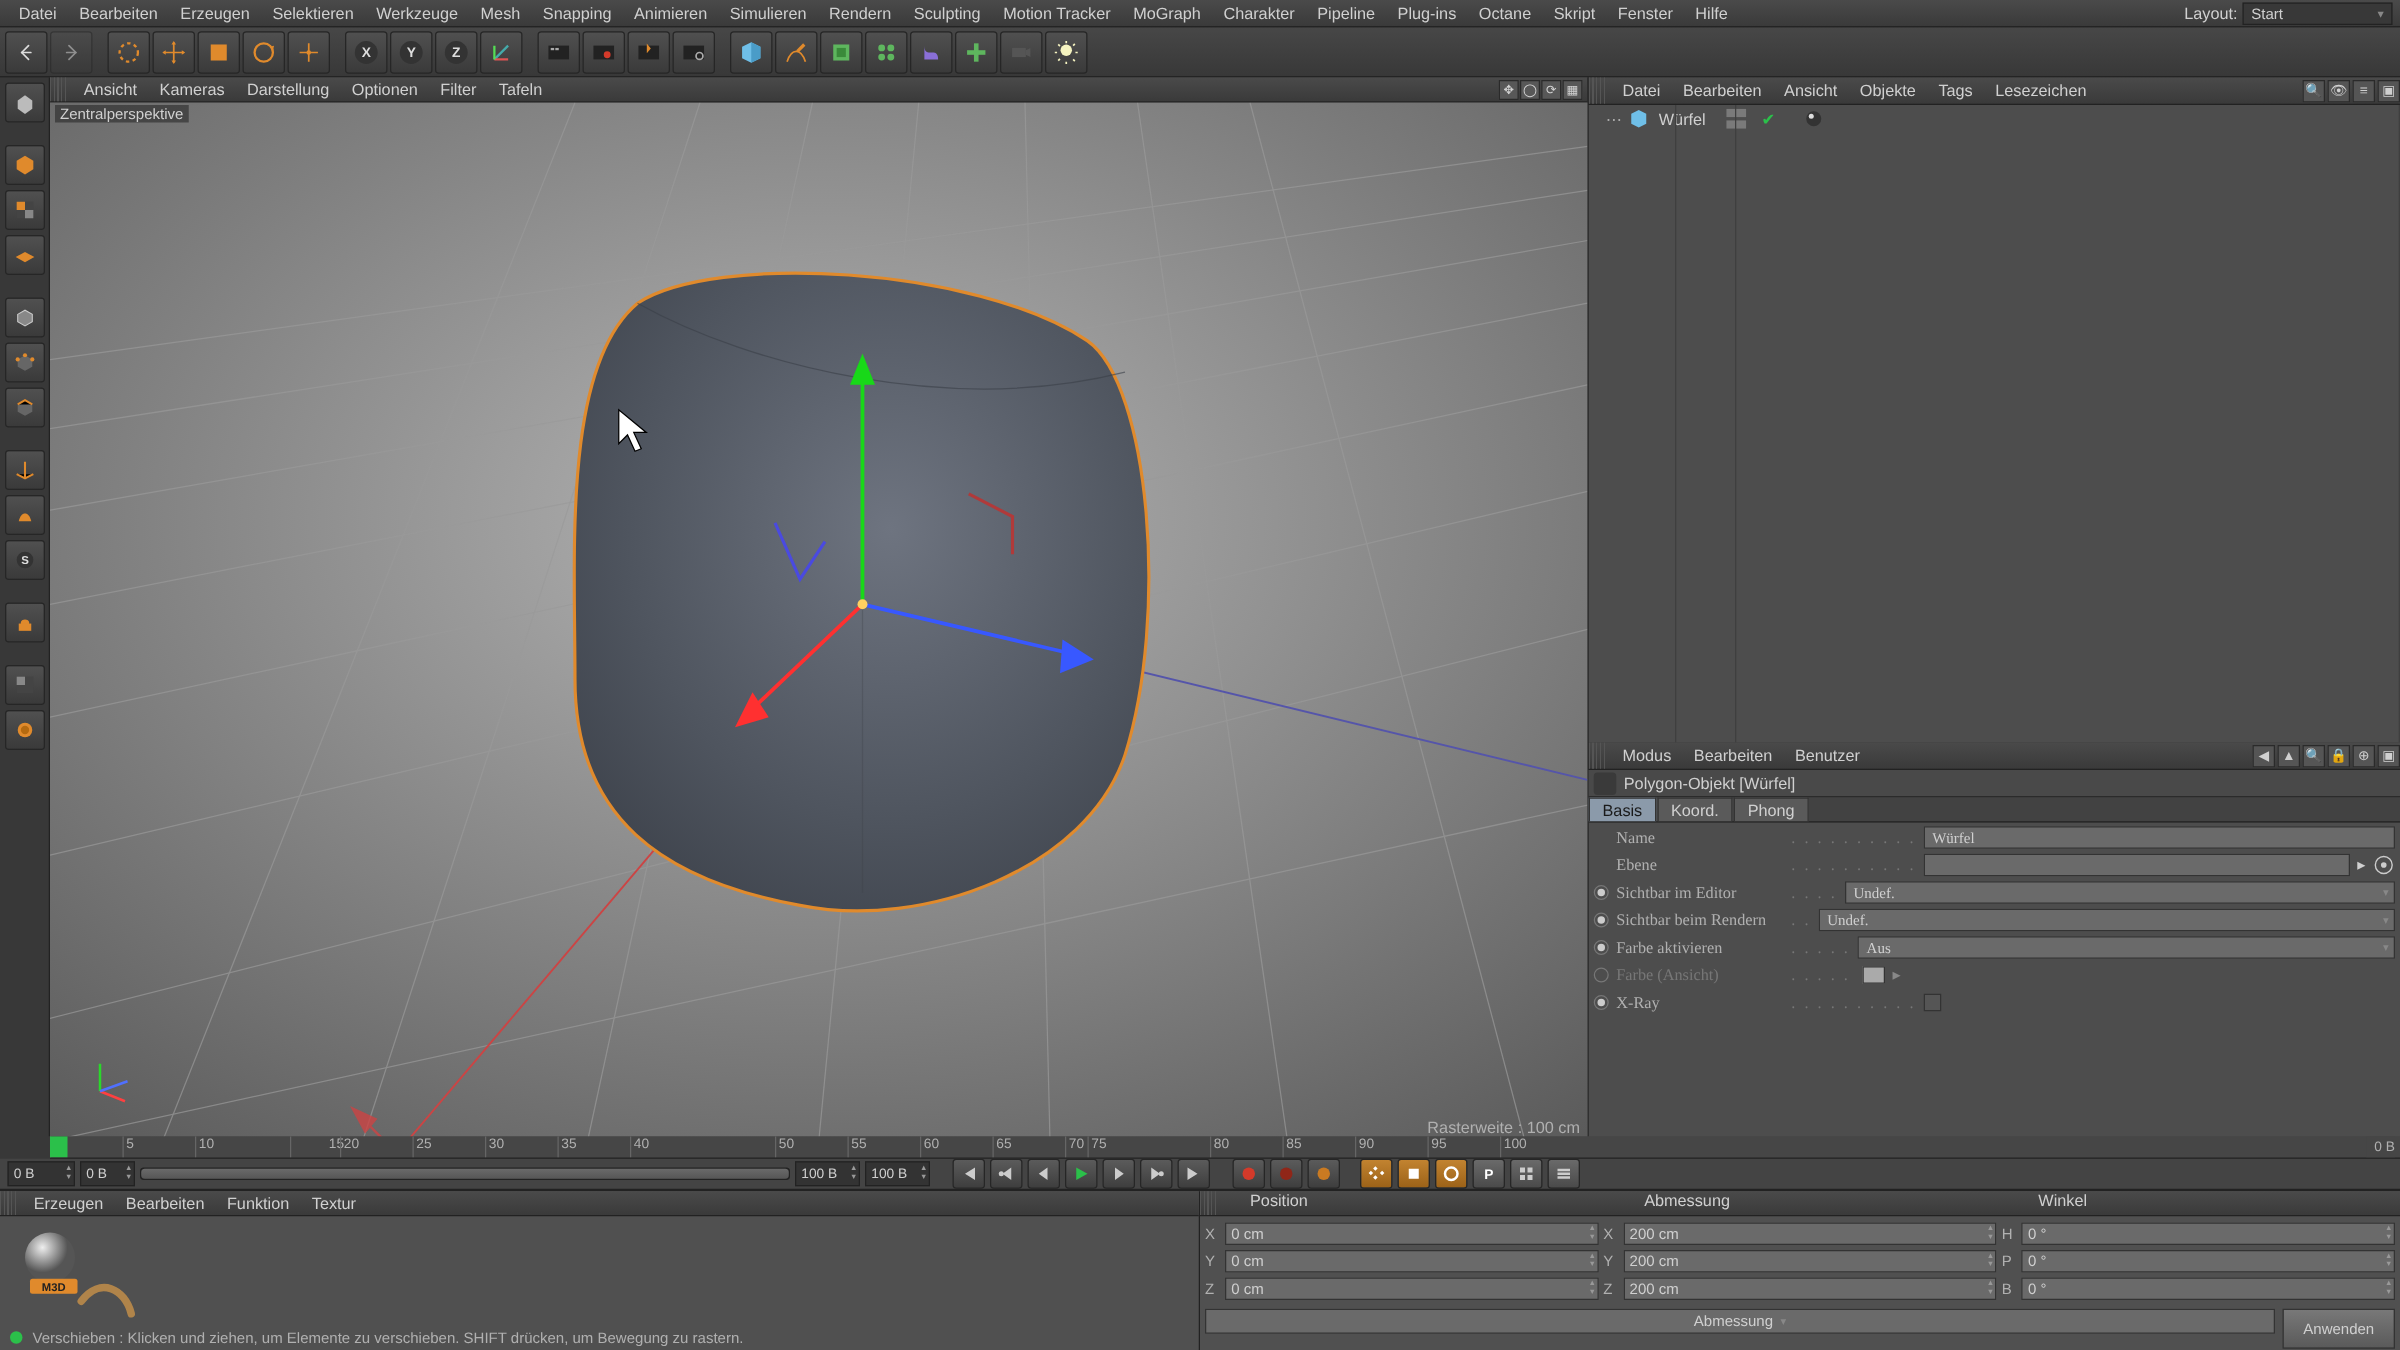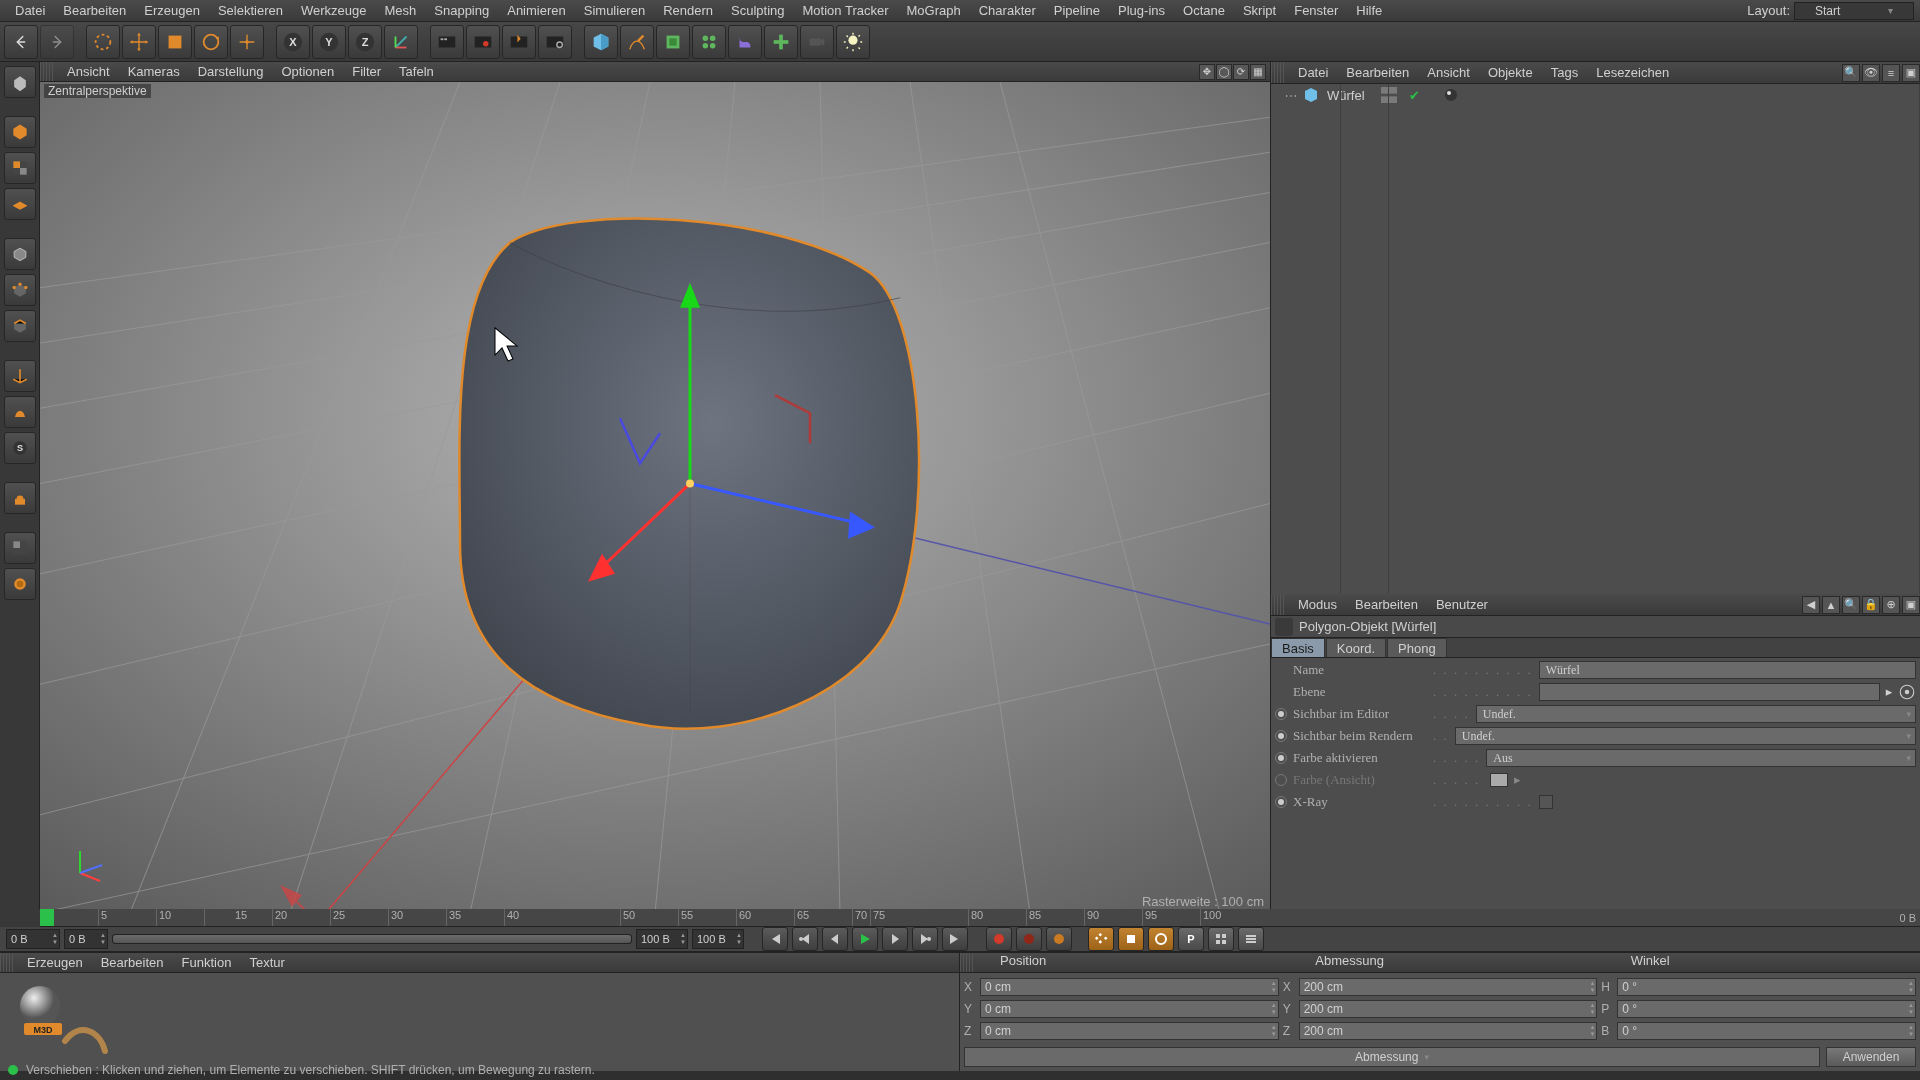--- a/index.html
+++ b/index.html
@@ -47,21 +47,21 @@
   }
   .menubar .menu-item { padding: 0 9px; cursor: pointer; }
   .menubar .spacer { flex: 1; }
   .layout-label { margin-right: 4px; }
   .layout-select {
     background: var(--bg-darker);
     border: 1px solid var(--border-dark);
     color: var(--fg-light);
     height: 18px;
     min-width: 120px;
-    padding: 0 20px;
+    padding: 0 6px;
     font-size: 12px;
     display:flex; align-items:center; justify-content:space-between;
     position: relative;
   }
   .layout-select::after { content:"▾"; font-size:10px; margin-left:6px; color:var(--fg-dark);}
 
   
   .toolbar {
     display: flex;
     align-items: center;
@@ -326,21 +326,21 @@
   .coord-col { flex:1; display:flex; flex-direction:column; gap:2px;}
   .coord-cell { display:flex; align-items:center; gap:2px; height:20px;}
   .coord-cell .axis { width:14px; font-size:12px; color:var(--fg-medium);}
   .coord-cell .cfield { flex:1; background:#6a6a6a; border:1px solid #333; height:18px; font-size:12px; color:var(--fg-light); padding:0 4px; display:flex;align-items:center; position:relative;}
   .coord-cell .cfield .spin { position:absolute; right:1px; display:flex;flex-direction:column; }
   .coord-cell .cfield .spin span { font-size:6px; line-height:7px; color:#999; }
   .coord-bottom { display:flex; gap:6px; padding:2px 4px 4px 4px; }
   .coord-drop { flex:1; background:#6a6a6a; border:1px solid #333; height:20px; font-size:12px;
     display:flex;align-items:center;justify-content:center; position:relative; cursor:pointer;}
   .coord-drop::after { content:"▾"; font-size:9px; margin-left:6px; color:var(--fg-dark);}
-  .coord-apply { flex:0 0 90px; background:linear-gradient(#787878,#5a5a5a); border:1px solid #333; height:20px; font-size:12px; display:flex;align-items:center;justify-content:center; cursor:pointer;}
+  .coord-apply { flex:0 0 90px; background:linear-gradient(#787878,#5a5a5a); border:1px solid #333; height:32px; font-size:12px; display:flex;align-items:center;justify-content:center; cursor:pointer;}
 
   
   .statusbar {
     height:22px;
     background:#2f2f2f;
     border-top:1px solid var(--border-dark);
     display:flex; align-items:center;
     padding:0 8px;
     font-size:12px; color:var(--fg-medium);
     gap:8px;
@@ -860,21 +860,21 @@
 
   <div class="ruler-wrap">
     <div class="ruler-pad"></div>
     <div class="timeline-ruler" style="flex:1;margin-left:0;">
       <div class="ruler-playhead"></div>
 
       <div id="ruler-ticks">
           <div class="ruler-mark" style="left: 0px;">0</div>
           <div class="ruler-mark" style="left: 58px;">5</div>
           <div class="ruler-mark" style="left: 116px;">10</div>
-          <div class="ruler-mark" style="left: 164px; padding-left: 30px;">15</div>
+          <div class="ruler-mark" style="left: 192px; padding-left: 30px;">15</div>
           <div class="ruler-mark" style="left: 232px;">20</div>
           <div class="ruler-mark" style="left: 290px;">25</div>
           <div class="ruler-mark" style="left: 348px;">30</div>
           <div class="ruler-mark" style="left: 406px;">35</div>
           <div class="ruler-mark" style="left: 464px;">40</div>
           <div class="ruler-mark" style="left: 540px; margin-top: 31px;">45</div>
           <div class="ruler-mark" style="left: 580px;">50</div>
           <div class="ruler-mark" style="left: 638px;">55</div>
           <div class="ruler-mark" style="left: 696px;">60</div>
           <div class="ruler-mark" style="left: 754px; text-align: right;">65</div>

